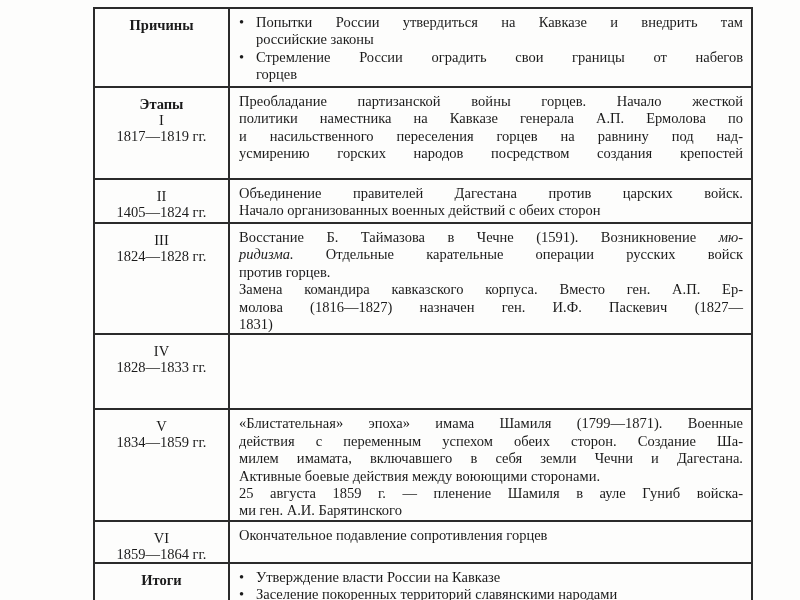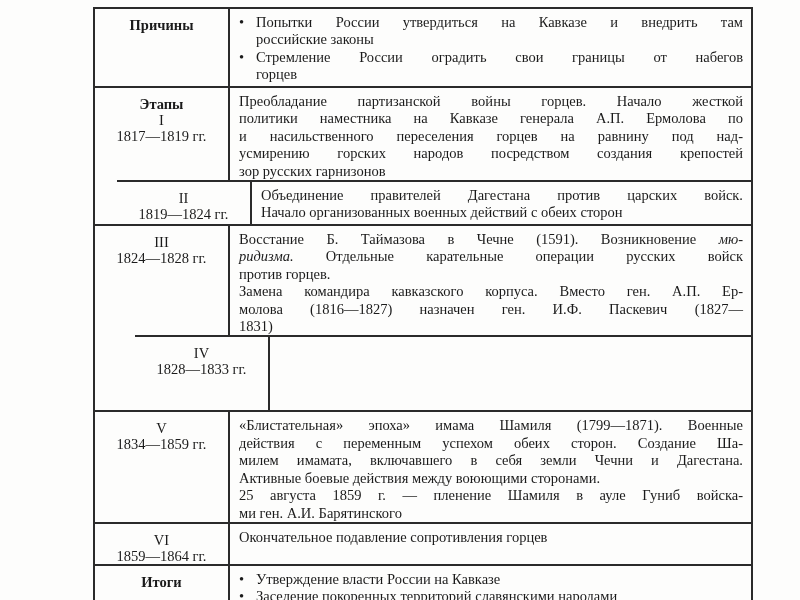--- a/index.html
+++ b/index.html
@@ -11,23 +11,23 @@
   }
   .tbl {
     position:absolute; left:93px; top:7px; width:660px;
     border:2px solid #2b2b2b; border-bottom:none;
     box-sizing:border-box;
   }
   .row { display:flex; border-top:2px solid #2b2b2b; }
   .row:first-child { border-top:none; }
   .r0 { min-height:77px; }
   .r1 { min-height:90px; }
-  .r2 { min-height:42px;margin-left:22px; }
+  .r2 { min-height:42px; }
   .r3 { min-height:105px; }
-  .r4 { min-height:73px;margin-left:40px; }
+  .r4 { min-height:73px; }
   .r5 { min-height:102px; }
   .r6 { min-height:37px; }
   .r7 { min-height:70px; }
   .cell-l {
     width:135px; flex:0 0 135px; box-sizing:border-box;
     border-right:2px solid #2b2b2b;
     text-align:center; padding-top:8px; line-height:16px;
   }
   .cell-r {
     flex:1; box-sizing:border-box;
@@ -73,28 +73,27 @@
       <div class="cell-l">
         <div class="bold">Этапы</div>
         <div>I</div>
         <div>1817—1819 гг.</div>
       </div>
       <div class="cell-r">
         <div class="j">Преобладание партизанской войны горцев. Начало жесткой</div>
         <div class="j">политики наместника на Кавказе генерала А.П. Ермолова по</div>
         <div class="j">и насильственного переселения горцев на равнину под над-</div>
         <div class="j">усмирению горских народов посредством создания крепостей</div>
-        <div class="ln">зор русских гарнизонов</div>
       </div>
     </div>
 
     <div class="row r2">
       <div class="cell-l">
         <div>II</div>
-        <div>1819—1824 гг.</div>
+        <div>1405—1824 гг.</div>
       </div>
       <div class="cell-r">
         <div class="j">Объединение правителей Дагестана против царских войск.</div>
         <div class="ln">Начало организованных военных действий с обеих сторон</div>
       </div>
     </div>
 
     <div class="row r3">
       <div class="cell-l">
         <div>III</div>

